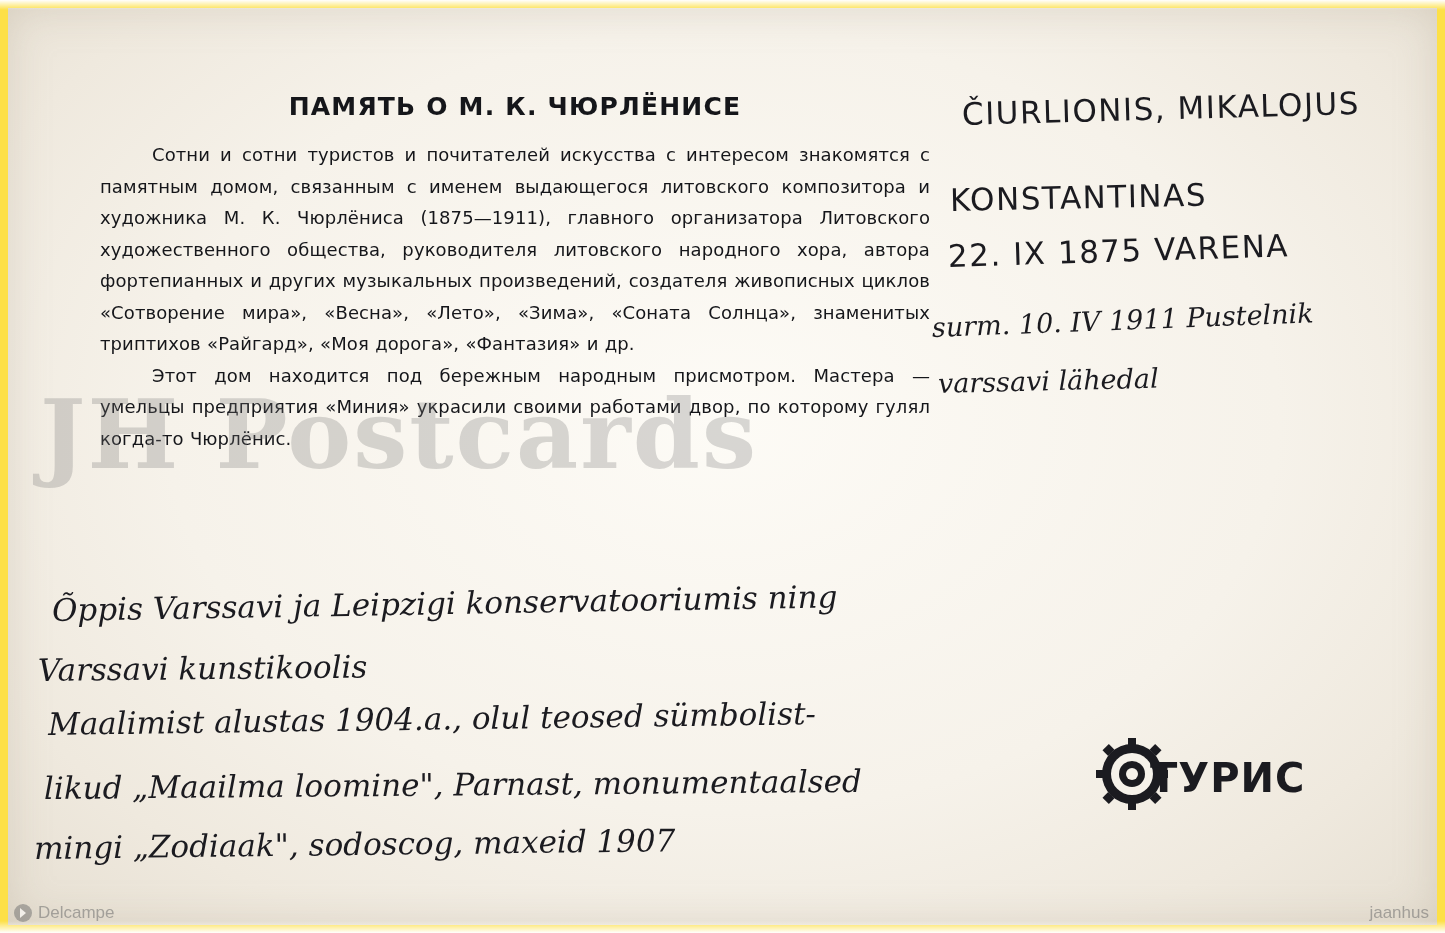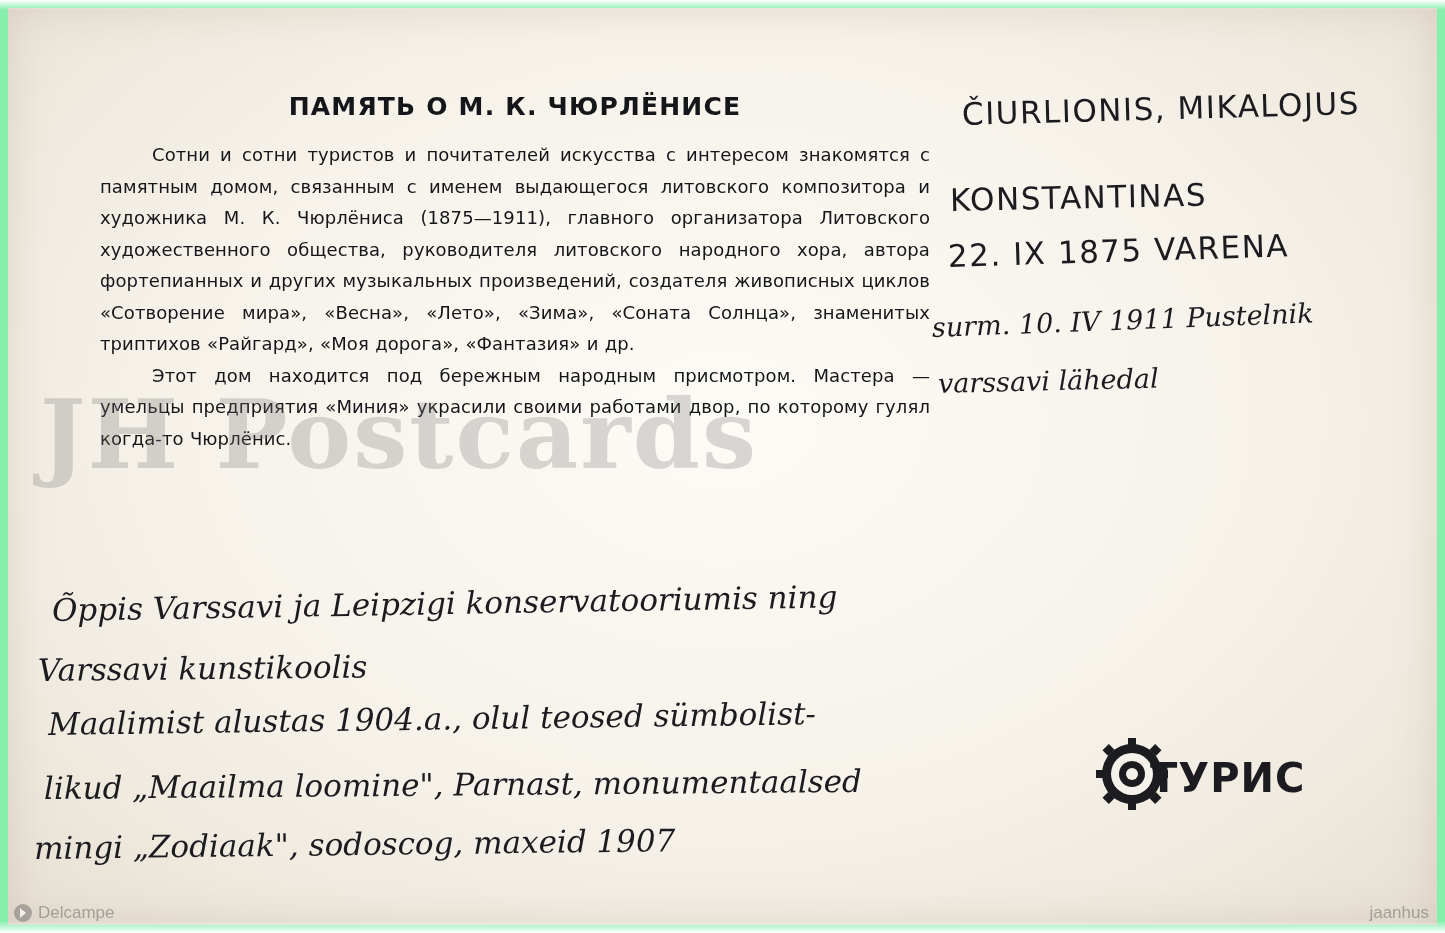--- a/index.html
+++ b/index.html
@@ -4,21 +4,21 @@
 <style>
   html, body {
     margin: 0;
     padding: 0;
     background: #ffffff;
   }
   .page {
     position: relative;
     width: 1445px;
     height: 933px;
-    background: #86efac;
+    background: #fde047;
     overflow: hidden;
     font-family: "Liberation Sans", sans-serif;
   }
   
   .paper {
     position: absolute;
     left: 8px;
     top: 8px;
     width: 1429px;
     height: 917px;

